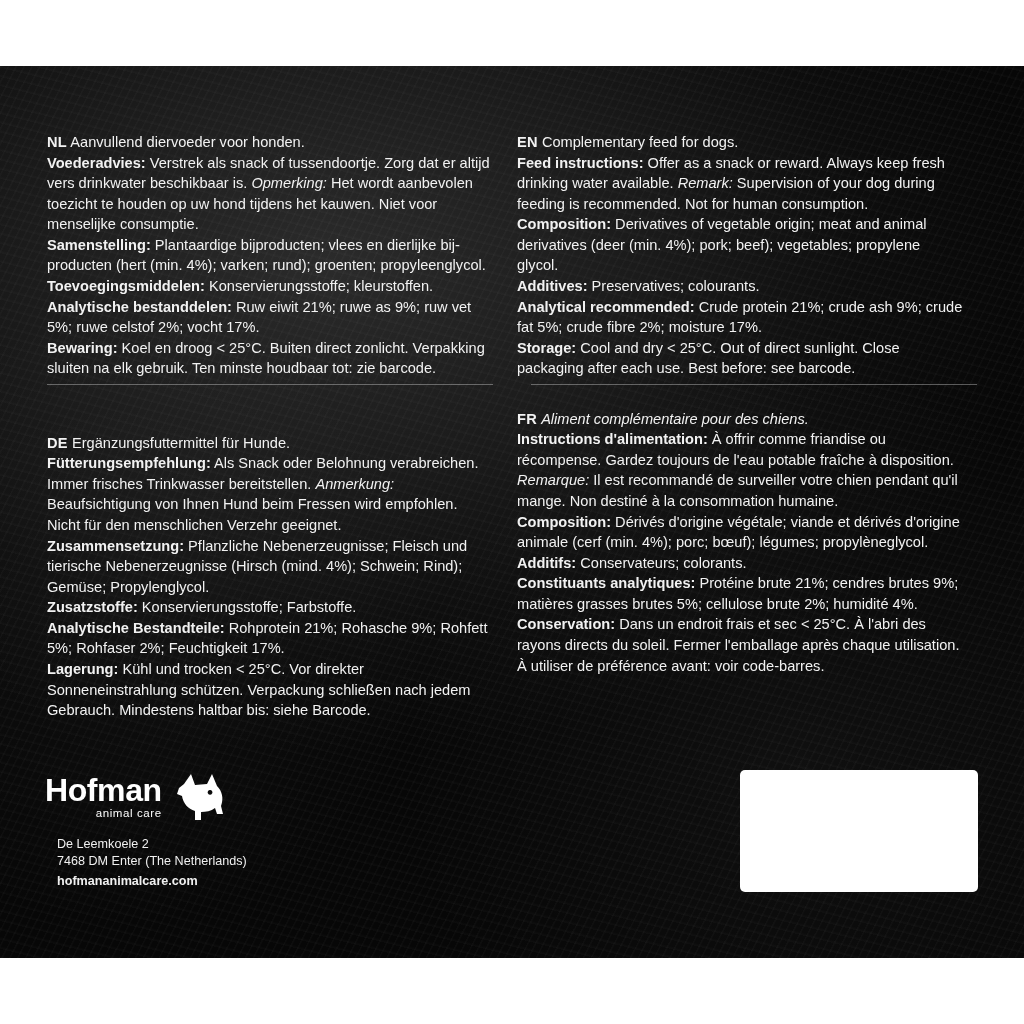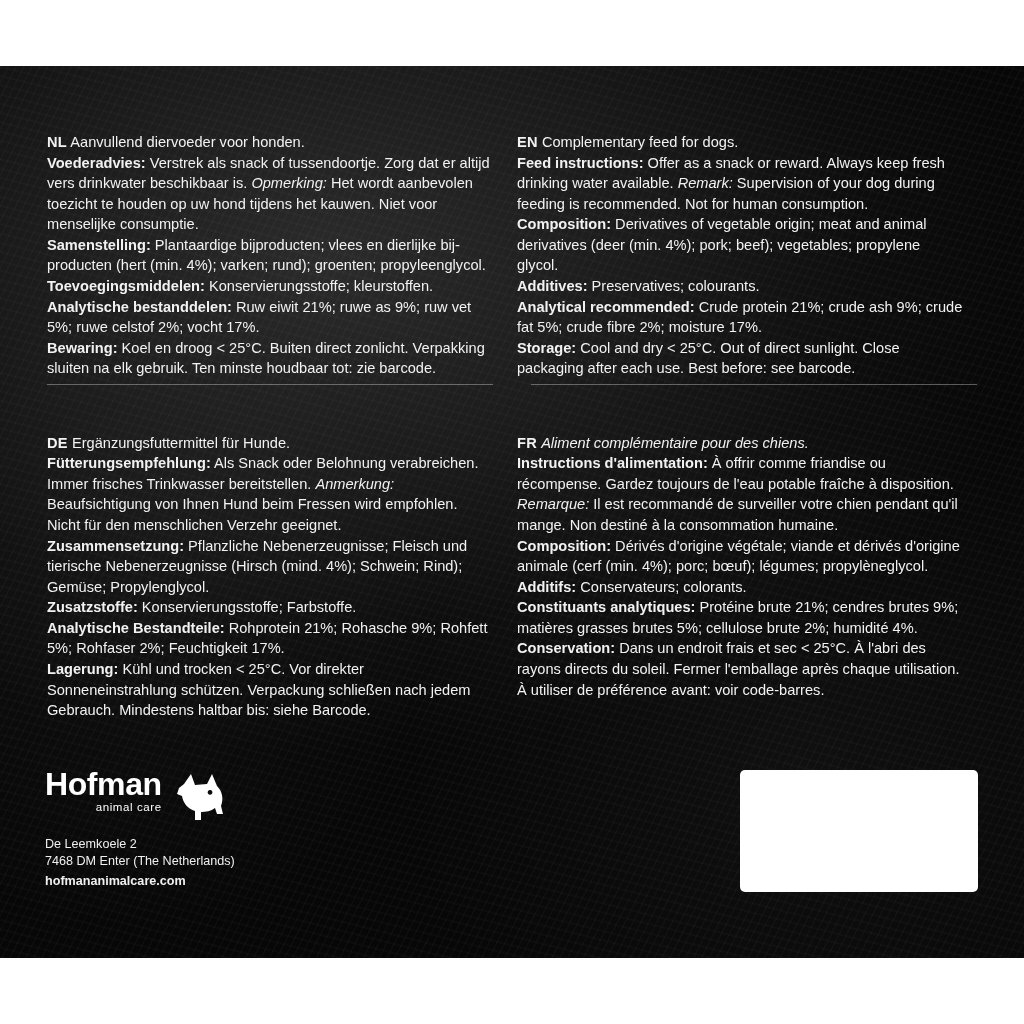--- a/index.html
+++ b/index.html
@@ -83,21 +83,21 @@
   }
   
   .logo-area {
     position: absolute;
     left: 45px;
     bottom: 68px;
     width: 340px;
   }
   .logo-row {
     display: flex;
-    align-items: flex-start;
+    align-items: center;
     gap: 12px;
   }
   .brand-text {
     line-height: 1;
   }
   .brand-name {
     font-size: 32px;
     font-weight: bold;
     letter-spacing: -0.4px;
     color: #ffffff;
@@ -114,20 +114,21 @@
   .brand-mark {
     width: 52px;
     height: 56px;
     margin-bottom: 1px;
   }
   .addr {
     margin-top: 11px;
     font-size: 12.6px;
     line-height: 1.34;
     color: #f0f0f0;
+    margin-left: 12px;
   }
   .addr .site {
     font-weight: bold;
     display: inline-block;
     margin-top: 3px;
   }
   .label-box {
     position: absolute;
     right: 46px;
     bottom: 66px;
@@ -208,21 +209,21 @@
           <span class="lbl">Additives:</span><span> Preservatives; colourants.</span>
         </p>
         <p>
           <span class="lbl">Analytical recommended:</span><span> Crude protein 21%; crude ash 9%; crude fat 5%; crude fibre 2%; moisture 17%.</span>
         </p>
         <p>
           <span class="lbl">Storage:</span><span> Cool and dry &lt; 25°C. Out of direct sunlight. Close packaging after each use. Best before: see barcode.</span>
         </p>
       </div>
 
-      <div class="block" style="margin-top:54px;">
+      <div class="block" style="margin-top:30px;">
         <p>
           <span class="lang">FR</span>
           <span class="ital">Aliment complémentaire pour des chiens.</span>
         </p>
         <p>
           <span class="lbl">Instructions d'alimentation:</span><span> À offrir comme friandise ou récompense. Gardez toujours de l'eau potable fraîche à disposition. </span><span class="ital">Remarque:</span><span> Il est recommandé de surveiller votre chien pendant qu'il mange. Non destiné à la consommation humaine.</span>
         </p>
         <p>
           <span class="lbl">Composition:</span><span> Dérivés d'origine végétale; viande et dérivés d'origine animale (cerf (min. 4%); porc; bœuf); légumes; propylèneglycol.</span>
         </p>

